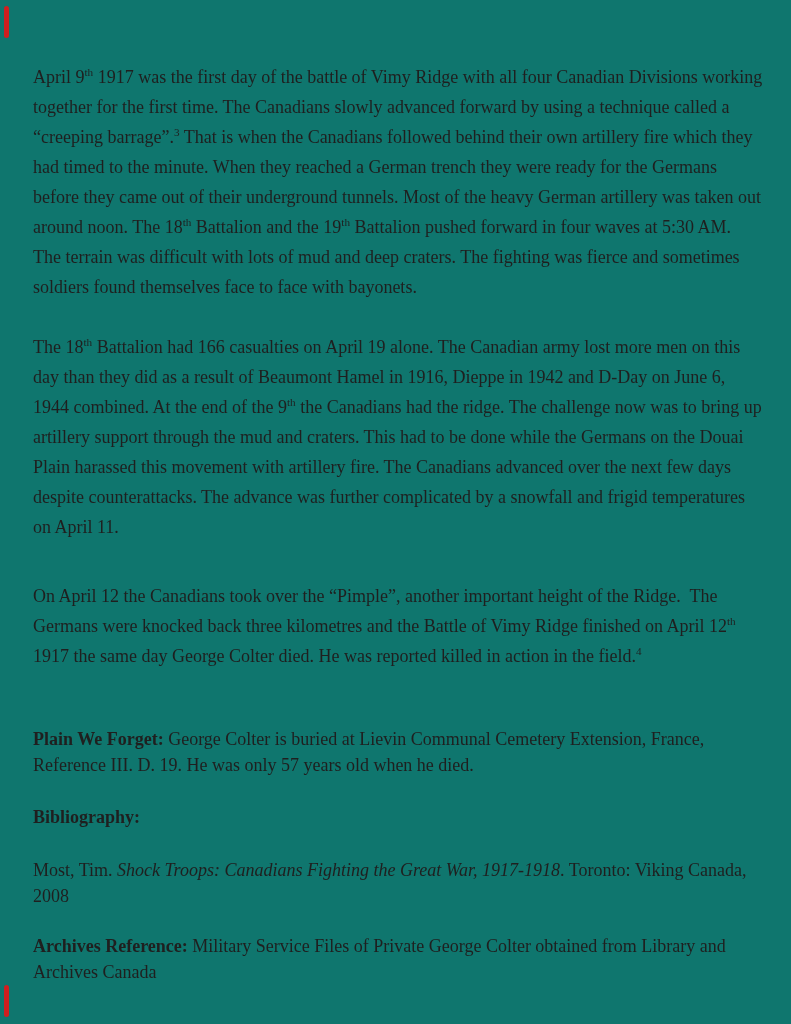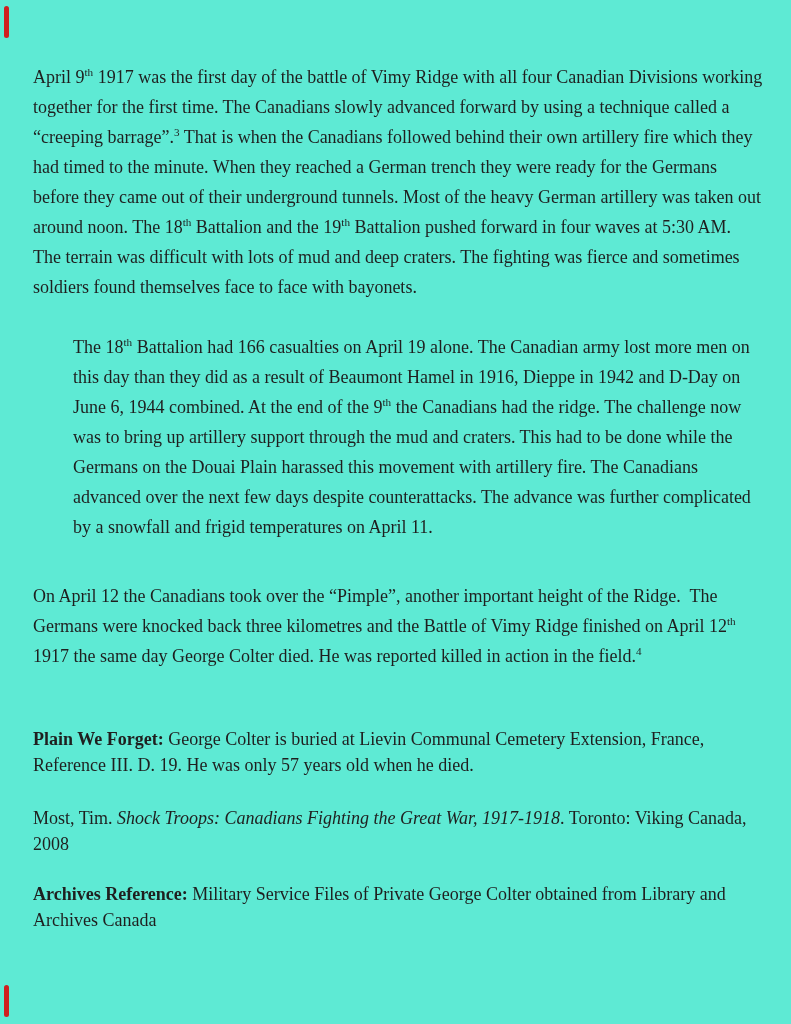--- a/index.html
+++ b/index.html
@@ -1,20 +1,20 @@
 <!DOCTYPE html>
 <html><head>
 <meta charset="utf-8">
 <style>
   html, body { margin: 0; padding: 0; background: #ffffff; }
   .page {
     position: relative;
     width: 791px;
     height: 1024px;
-    background: #5eead4;
+    background: #0f766e;
     font-family: "Liberation Serif", serif;
     color: #1f1f1f;
     overflow: hidden;
   }
   .margin-marker {
     position: absolute;
     left: 4px;
     width: 5px;
     height: 32px;
     border-radius: 3px;
@@ -30,21 +30,21 @@
     padding-top: 62px;
   }
   .para {
     margin: 0;
     font-size: 18px;
     white-space: pre-wrap;
     text-align: left;
   }
   .double { line-height: 30px; }
   .single { line-height: 26px; }
-  .p-casualties { margin-top: 30px; margin-left: 40px; }
+  .p-casualties { margin-top: 30px; }
   .p-pimple { margin-top: 39px; }
   .p-lest { margin-top: 55px; }
   .p-bib { margin-top: 26px; }
   .p-cook { margin-top: 27px; }
   .p-archival { margin-top: 24px; }
   .para sup {
     font-size: 0.62em;
     line-height: 0;
     vertical-align: super;
   }
@@ -63,19 +63,20 @@
   <div class="content">
 
     <p class="para double p-vimy"><span>April 9</span><sup>th</sup><span> 1917 was the first day of the battle of Vimy Ridge with all four Canadian Divisions working together for the first time. The Canadians slowly advanced forward by using a technique called a “creeping barrage”.</span><sup>3</sup><span> That is when the Canadians followed behind their own artillery fire which they had timed to the minute. When they reached a German trench they were ready for the Germans before they came out of their underground tunnels. Most of the heavy German artillery was taken out around noon. The 18</span><sup>th</sup><span> Battalion and the 19</span><sup>th</sup><span> Battalion pushed forward in four waves at 5:30 AM. The terrain was difficult with lots of mud and deep craters. The fighting was fierce and sometimes soldiers found themselves face to face with bayonets.</span></p>
 
     <p class="para double p-casualties"><span>The 18</span><sup>th</sup><span> Battalion had 166 casualties on April 19 alone. The Canadian army lost more men on this day than they did as a result of Beaumont Hamel in 1916, Dieppe in 1942 and D-Day on June 6, 1944 combined. At the end of the 9</span><sup>th</sup><span> the Canadians had the ridge. The challenge now was to bring up artillery support through the mud and craters. This had to be done while the Germans on the Douai Plain harassed this movement with artillery fire. The Canadians advanced over the next few days despite counterattacks. The advance was further complicated by a snowfall and frigid temperatures on April 11.</span></p>
 
     <p class="para double p-pimple"><span>On April 12 the Canadians took over the “Pimple”, another important height of the Ridge.&nbsp; The Germans were knocked back three kilometres and the Battle of Vimy Ridge finished on April 12</span><sup>th</sup><span> 1917 the same day George Colter died. He was reported killed in action in the field.</span><sup>4</sup></p>
 
     <p class="para single p-lest"><b>Plain We Forget:</b><span> George Colter is buried at Lievin Communal Cemetery Extension, France, Reference III. D. 19. He was only 57 years old when he died.</span></p>
 
+    <p class="para single p-bib"><b>Bibliography:</b></p>
 
     <p class="para single p-cook"><span>Most, Tim. </span><i>Shock Troops: Canadians Fighting the Great War, 1917-1918</i><span>. Toronto: Viking Canada, 2008</span></p>
 
     <p class="para single p-archival"><b>Archives Reference:</b><span> Military Service Files of Private George Colter obtained from Library and Archives Canada</span></p>
 
   </div>
 </div>
 
 </body></html>

